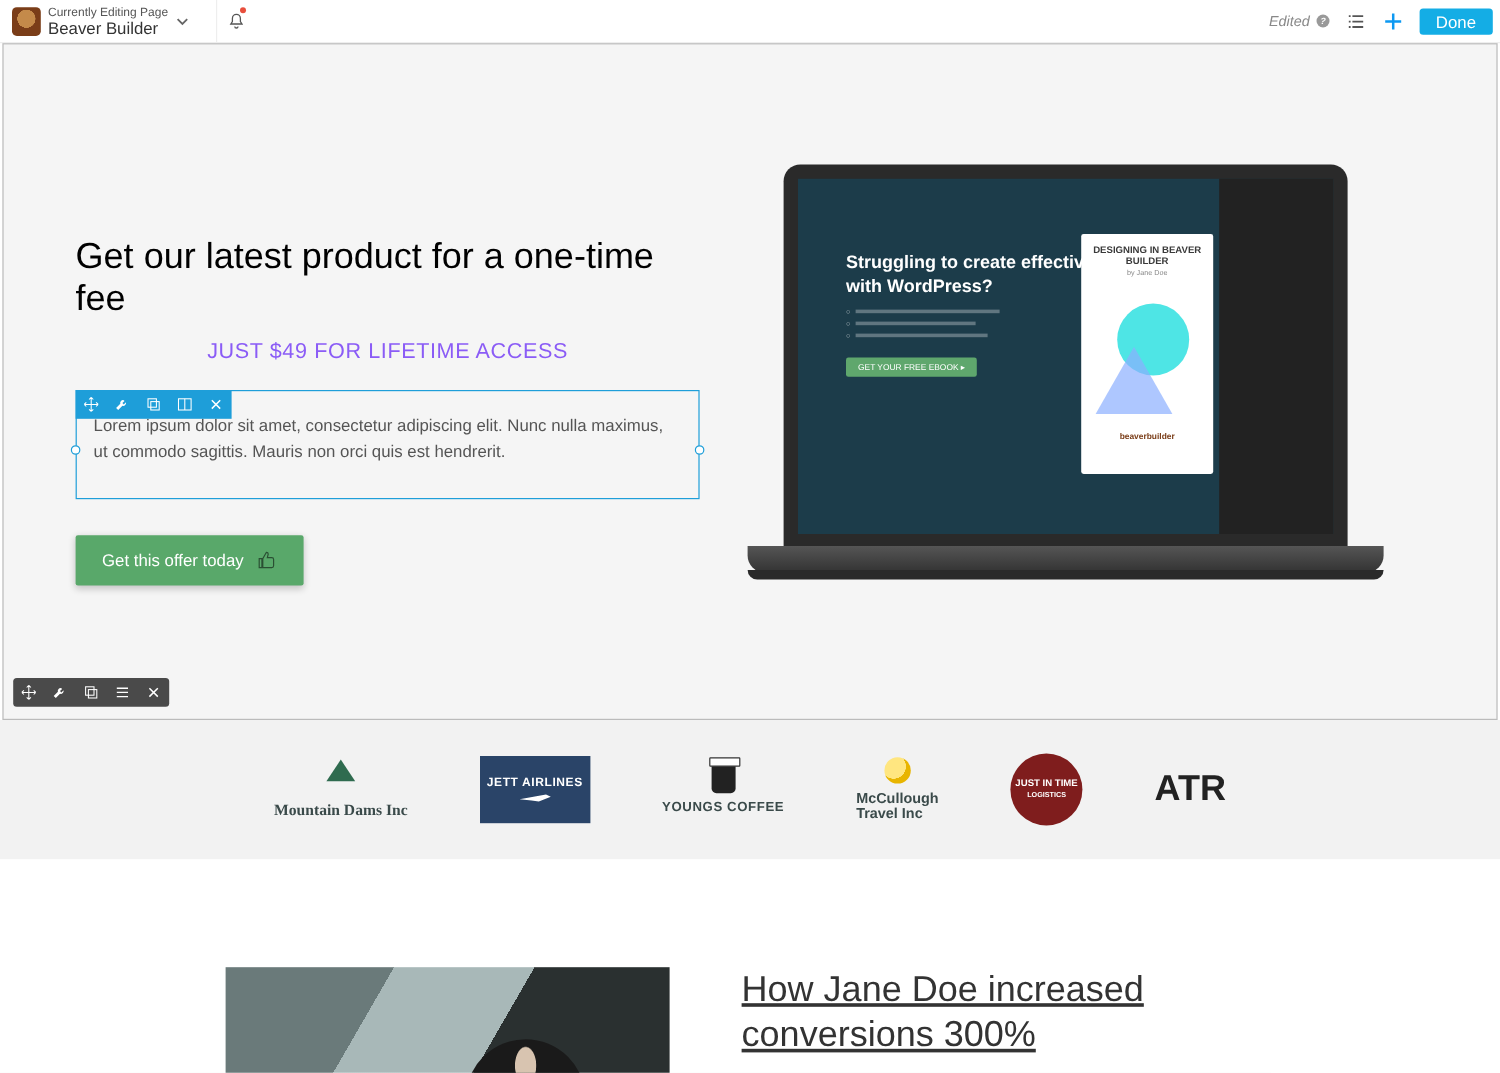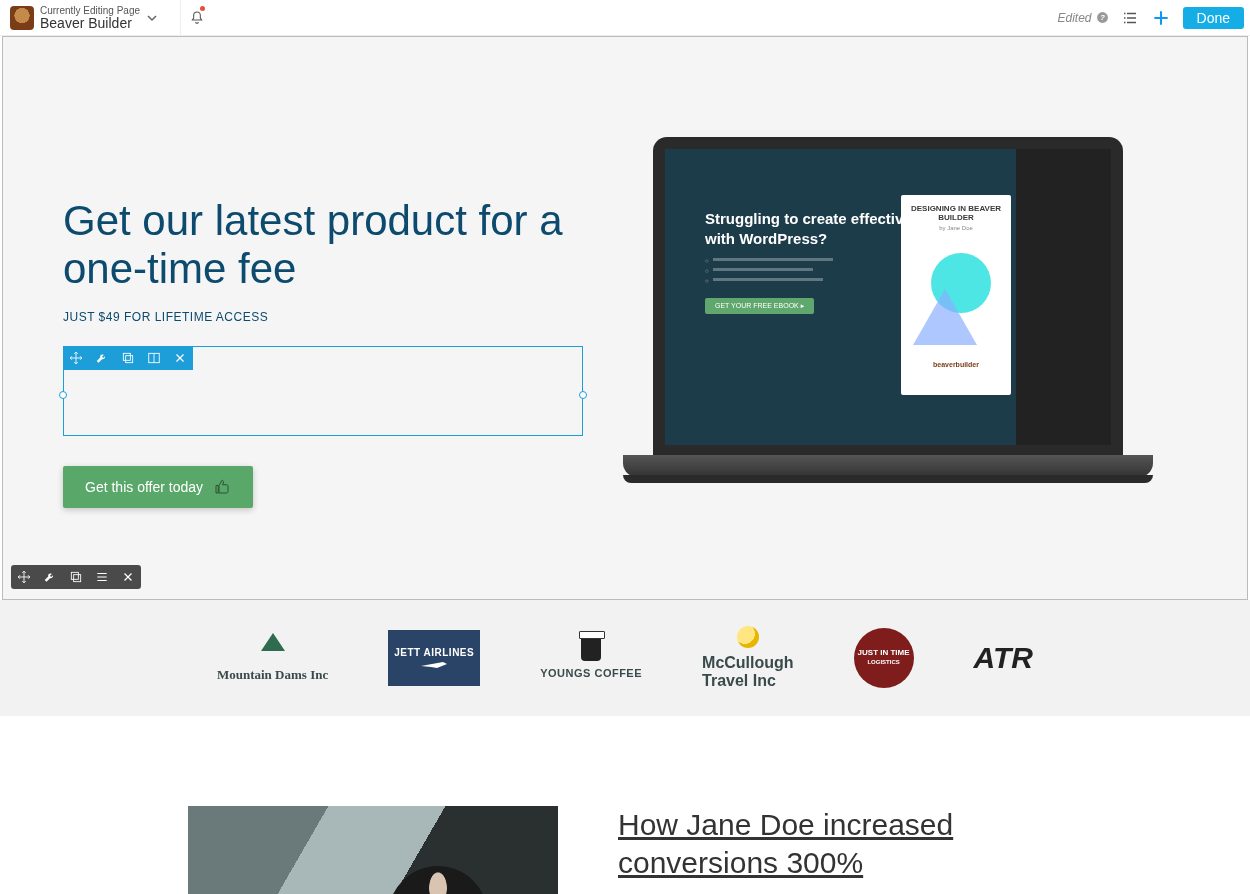--- a/index.html
+++ b/index.html
@@ -19,22 +19,22 @@
   .topbar-right { display:flex; align-items:center; gap:12px; }
   .edited { font-size: 12px; color: #888; font-style: italic; display:flex; align-items:center; gap:4px;}
   .tool-icon { width:18px; height:18px; color:#555; cursor:pointer; display:flex; align-items:center; justify-content:center;}
   .plus-icon { color:#0d99f2; font-size:22px; font-weight:300; cursor:pointer; }
   .done-btn { background:#14ade5; color:#fff; border:none; border-radius:3px; padding:3px 14px; font-size:14px; font-weight:500; cursor:pointer;}
 
   
   .canvas { border:1px solid #bbb; margin:0 2px 0 2px; height: 564px; background:#f5f5f5; position:relative; }
   .hero { display:flex; padding: 60px 60px 0 60px; gap:40px; align-items:flex-start; }
   .hero-left { flex: 0 0 520px; padding-top:100px;}
-  .hero h1 { font-size: 42px; font-weight:400; color:#0c4a6e; line-height:1.15; margin-bottom:16px;}
-  .hero .sub { font-size:12px; color:#0c4a6e; letter-spacing:0.5px; margin-bottom:22px;}
+  .hero h1 { font-size: 30px; font-weight:400; color:#000000; line-height:1.15; margin-bottom:16px;}
+  .hero .sub { font-size:18px; color:#8b5cf6; letter-spacing:0.5px; margin-bottom:22px;text-align:center;}
   .cta { display:inline-flex; align-items:center; gap:10px; background:#59a86a; color:#fff; border:none; padding:12px 22px; font-size:14px; border-radius:2px; box-shadow:0 2px 6px rgba(0,0,0,.2); cursor:pointer; margin-top:30px;}
 
   
   .module-selected { position:relative; border:1px solid #1e9ed9; padding:18px 14px 28px 14px; background:transparent; min-height:90px;}
   .module-selected p { font-size:14px; color:#555; line-height:1.55; }
   .module-toolbar { position:absolute; top:-1px; left:-1px; background:#1e9ed9; display:flex; }
   .module-toolbar .ti { width:26px; height:24px; display:flex; align-items:center; justify-content:center; color:#fff; cursor:pointer; }
   .handle { position:absolute; width:8px; height:8px; border:1px solid #1e9ed9; background:#fff; border-radius:50%; }
   .handle.left { left:-5px; top:50%; }
   .handle.right { right:-5px; top:50%; }
@@ -66,25 +66,25 @@
   .logo-item{ display:flex; flex-direction:column; align-items:center; justify-content:center; font-size:11px; font-weight:600; color:#3a4a4a;}
   .logo-moun div.tri2{ width:0;height:0;border-left:12px solid transparent;border-right:12px solid transparent;border-bottom:18px solid #2f6b4f;}
   .logo-moun span{ font-family:cursive; font-size:13px; margin-top:16px;}
   .logo-jett{ background:#2a4468; color:#fff; width:92px; height:56px; display:flex; flex-direction:column; align-items:center; justify-content:center; font-size:10px; font-weight:700; letter-spacing:.5px;}
   .logo-coffee{ display:flex; flex-direction:column; align-items:center;}
   .logo-coffee .cup{ width:20px; height:24px; background:#222; border-radius:0 0 4px 4px; position:relative;}
   .logo-coffee .cup::before{ content:""; position:absolute; top:-6px; left:-2px; width:24px; height:6px; background:#fff; border:1px solid #333; border-radius:1px;}
   .logo-coffee span{ font-size:11px; font-weight:800; margin-top:6px; letter-spacing:.5px;}
   .logo-mcc{ display:flex; align-items:center; gap:6px;}
   .logo-mcc .ball{ width:22px; height:22px; border-radius:50%; background:radial-gradient(circle at 35% 35%, #ffe680 0 50%, #e8b500 51% 100%);}
-  .logo-mcc .txt{ font-size:16px; line-height:1.1;}
+  .logo-mcc .txt{ font-size:12px; line-height:1.1;}
   .logo-mcc .txt b{ font-weight:700;}
   .logo-jit{ width:60px; height:60px; border-radius:50%; background:#7f1d1d; display:flex; align-items:center; justify-content:center;}
   .logo-jit span{ color:#fff; font-size:8px; font-weight:800; text-align:center; line-height:1.1;}
-  .logo-atr{ font-size:30px; font-weight:900; font-style:italic; color:#222;}
+  .logo-atr{ font-size:30px; font-weight:900; color:#222;}
 
   
   .testi{ display:flex; padding:90px 140px 0 188px; gap:60px; align-items:flex-start;}
   .testi-img{ width:370px; height:170px; background:linear-gradient(120deg,#6a7a7a 0 30%,#a8b8b8 30% 55%,#2a3030 55% 100%); position:relative;}
   .testi-img::after{ content:""; position:absolute; right:70px; bottom:0; width:100px; height:110px; background:radial-gradient(ellipse at 50% 20%, #d8c4b0 0 12%, #1a1a1a 13% 100%); border-radius:50px 50px 0 0;}
   .testi h2{ font-size:30px; font-weight:400; color:#333; line-height:1.25; max-width:420px;text-decoration:underline;}
 
   svg{ display:block;}
 </style>
 </head>
@@ -164,20 +164,21 @@
               </svg>
             </div>
           <div class="ti">
               <svg width="12" height="12" viewBox="0 0 24 24">
                 <path d="M5 5l14 14M19 5L5 19" stroke="#fff" stroke-width="2.5"></path>
               </svg>
             </div>
         </div>
         <span class="handle left"></span>
         <span class="handle right"></span>
+        <p>Lorem ipsum dolor sit amet, consectetur adipiscing elit. Nunc nulla maximus, ut commodo sagittis. Mauris non orci quis est hendrerit.</p>
       </div>
 
       <button class="cta">
         <span>Get this offer today</span>
         <svg width="18" height="18" viewBox="0 0 24 24">
             <path d="M4 20h3V10H4v10zm16-9c0-1-1-2-2-2h-5l1-4c0-1-1-2-2-2l-4 7v10h10c1 0 2-1 2-2v-7z" stroke="#2a4f33" stroke-width="1.3" fill="none"></path>
           </svg>
       </button>
     </div>
 

